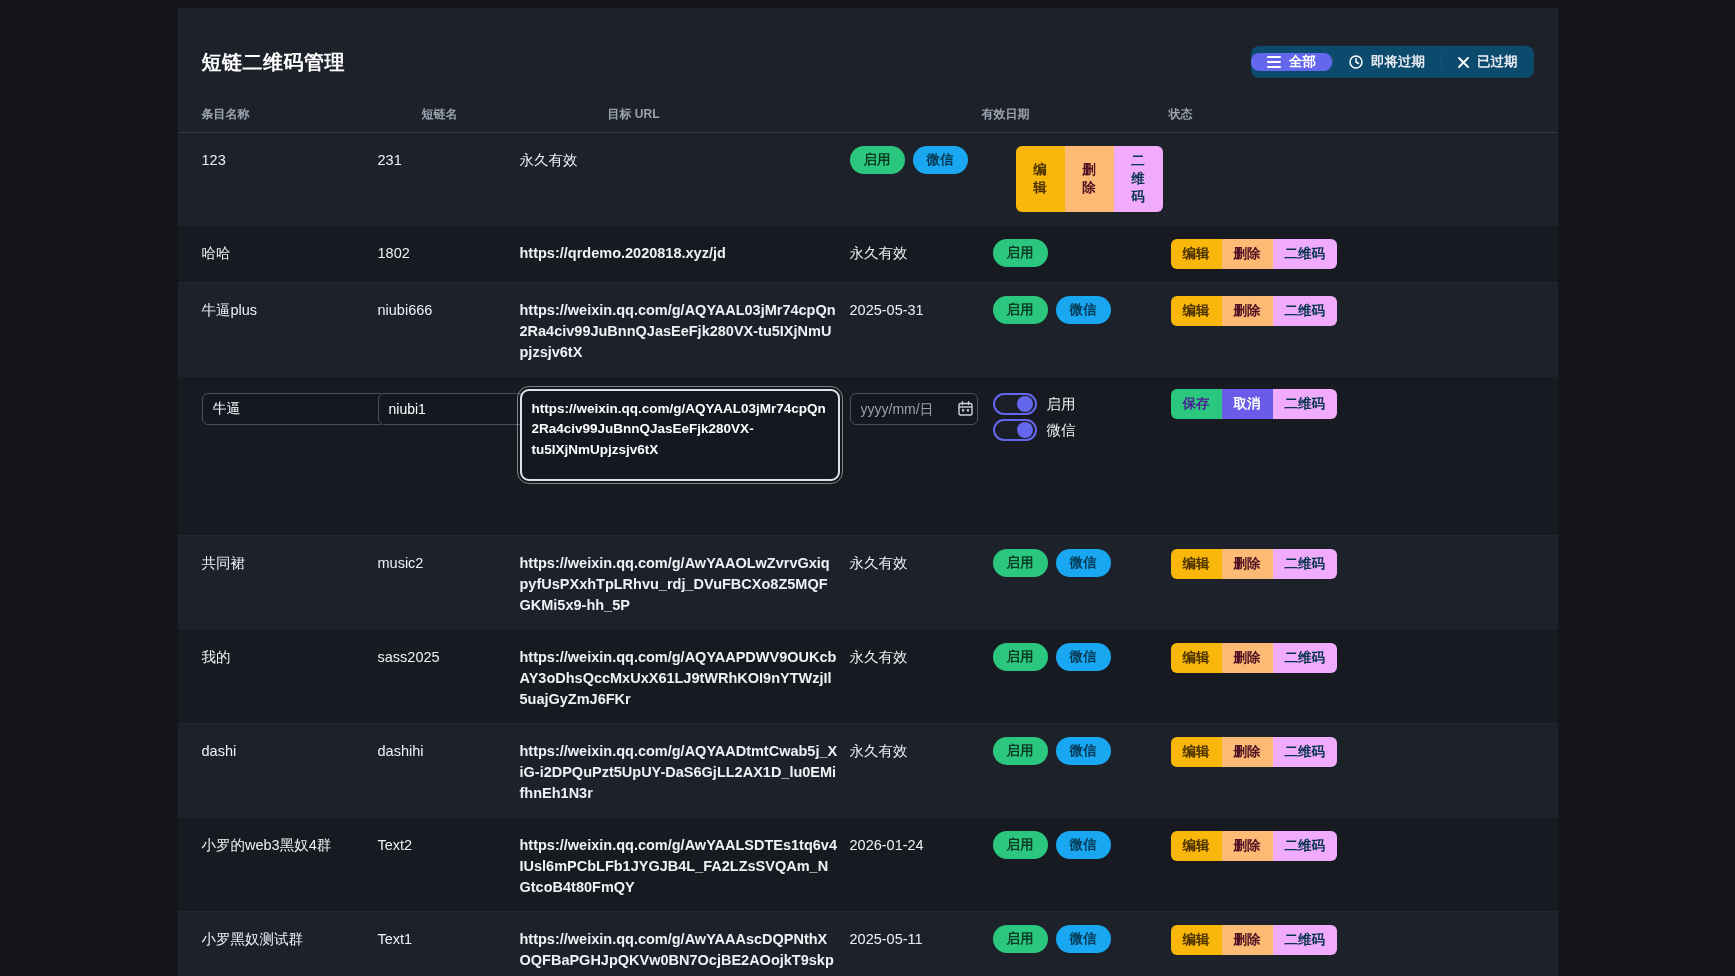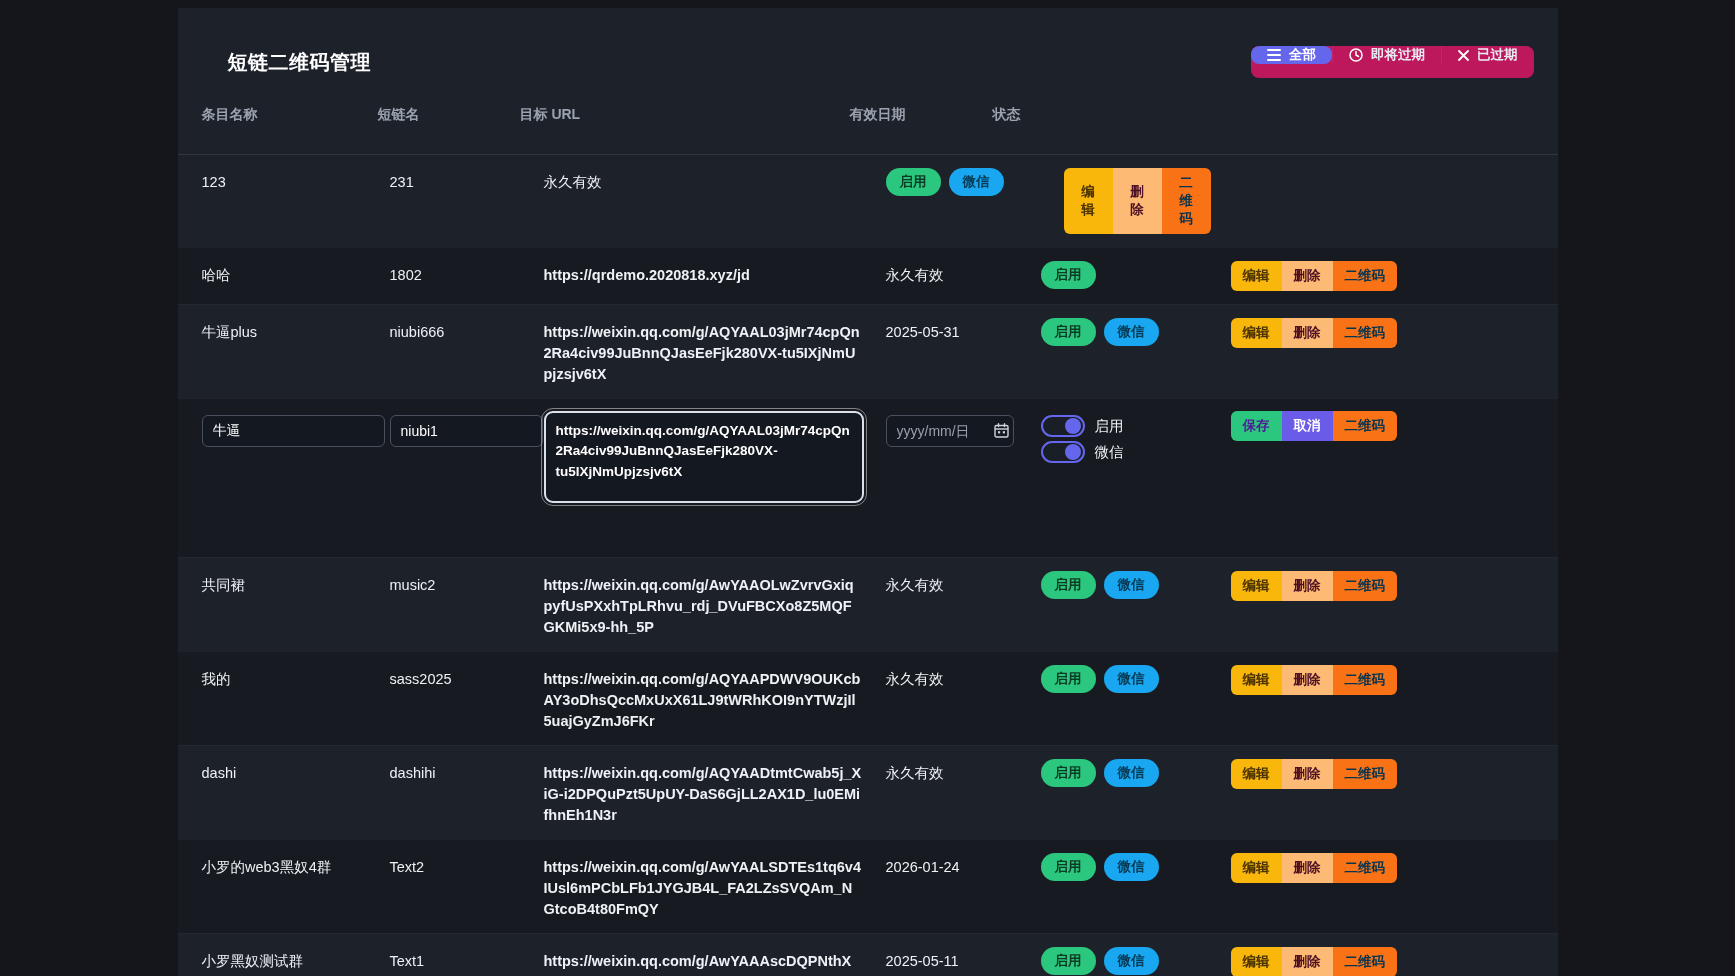--- a/index.html
+++ b/index.html
@@ -11,49 +11,49 @@
   }
   .container {
     width:1380px; margin:8px auto 0; background:#1d212a; min-height:940px;
     padding-bottom:40px;
   }
   
   .page-header {
     display:flex; justify-content:space-between; align-items:center;
     padding:38px 24px 14px;
   }
-  .page-title { font-size:20px; font-weight:bold; letter-spacing:.5px; color:#fff;margin-left:26px; }
+  .page-title { font-size:20px; font-weight:bold; letter-spacing:.5px; color:#fff; }
   .filter-group {
-    display:flex; align-items:flex-start; background:#be185d; border-radius:8px;
+    display:flex; align-items:center; background:#0c4a6e; border-radius:8px;
     overflow:hidden; height:32px;
   }
   .filter-btn {
     display:flex; align-items:center; gap:8px; border:none; cursor:pointer;
     background:transparent; color:#e8ecf2; font-family:inherit;
     font-size:13.5px; font-weight:bold; padding:0 16px;
   }
   .filter-btn + .filter-btn { border-left:1px solid rgba(255,255,255,.06); }
   .filter-btn.active { background:#6466eb; border-radius:8px; color:#fff; }
   .filter-btn svg { display:block; }
   
   .grid-cols {
     display:grid;
     grid-template-columns:176px 142px 330px 143px 155px 1fr;
     padding-left:24px; padding-right:24px;
   }
   .thead {
-    color:#9aa3af; font-size:14px; font-weight:600;
-    padding-top:14px; padding-bottom:30px;
+    color:#9aa3af; font-size:12px; font-weight:600;
+    padding-top:14px; padding-bottom:9px;
     border-bottom:1px solid rgba(255,255,255,.09);
+    gap:44px;
   }
   .trow {
     padding-top:13px; padding-bottom:13px;
     border-top:1px solid rgba(255,255,255,.035);
     align-items:flex-start;
-    gap:12px;
   }
   .trow:first-child { border-top:none; }
   .trow:nth-child(even) { background:#171a21; }
   .cell { font-size:14.5px; color:#eef1f5; line-height:1.45; padding-top:4px; }
   .cell.url { word-break:break-all; font-weight:600; padding-right:12px; }
   .cell.badges { display:flex; gap:8px; padding-top:0; }
   .badge {
     display:inline-block; padding:4px 14px; border-radius:14px;
     font-size:13.5px; font-weight:bold;
   }
@@ -61,21 +61,21 @@
   .badge.wechat  { background:#18a7f0; color:#063a55; }
   .cell.actions { display:flex; padding-top:0;margin-left:23px; }
   .act {
     border:none; cursor:pointer; font-family:inherit;
     font-size:13.5px; font-weight:bold; padding:6px 12px; min-width:49px;
   }
   .act:first-child { border-radius:6px 0 0 6px; }
   .act:last-child  { border-radius:0 6px 6px 0; }
   .act.edit   { background:#f9b70c; color:#4a3200; }
   .act.del    { background:#fdba74; color:#4d0f23; }
-  .act.qr     { background:#f97316; color:#06344f; }
+  .act.qr     { background:#f0abfc; color:#06344f; }
   .act.save   { background:#2bc77e; color:#4c1d95; }
   .act.cancel { background:#6a5be8; color:#ffffff; }
   
   .trow.editing { padding-top:12px; padding-bottom:48px; }
   .edit-input {
     background:#141821; border:1px solid #4a515e; border-radius:6px;
     color:#fff; font-family:inherit; font-size:14px; padding:6px 10px; height:32px;
   }
   .edit-name { width:183px; }
   .edit-slug { width:153px; }

